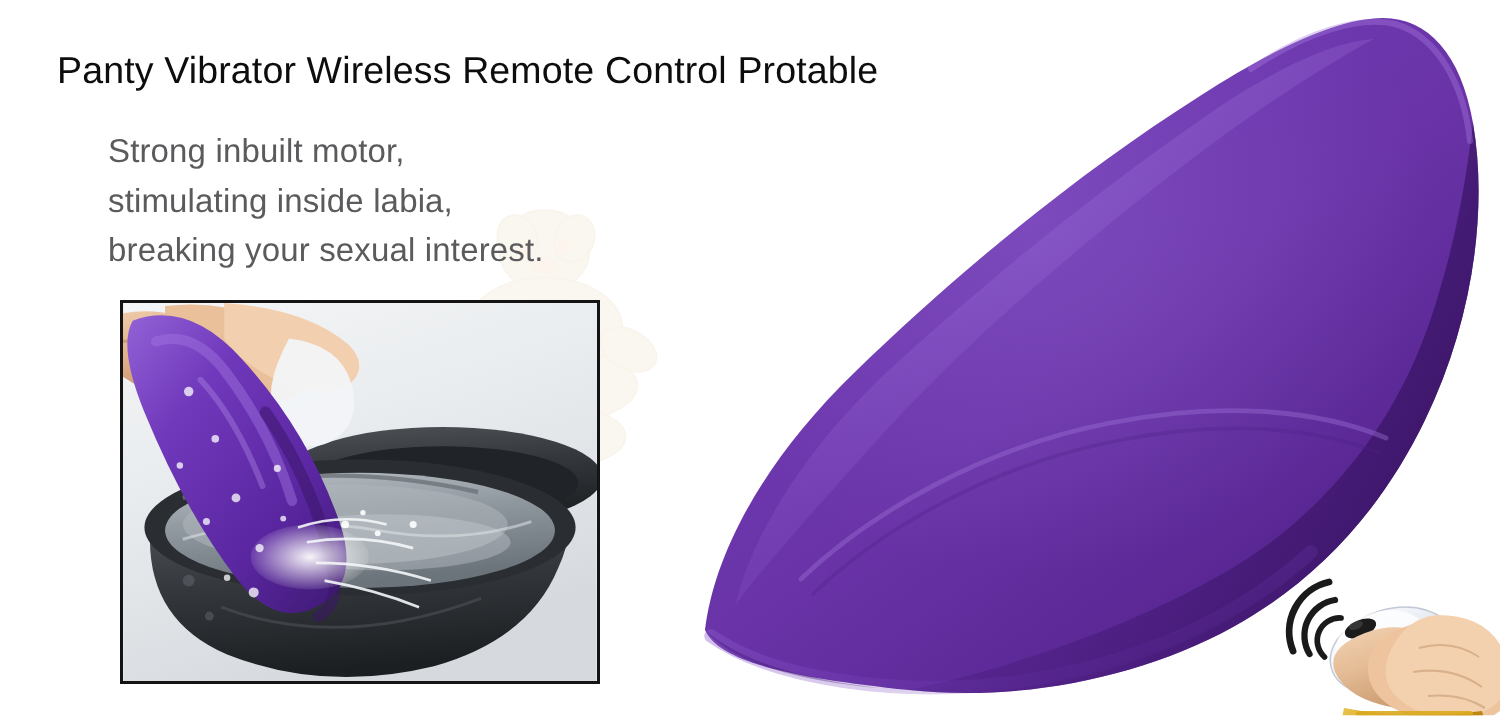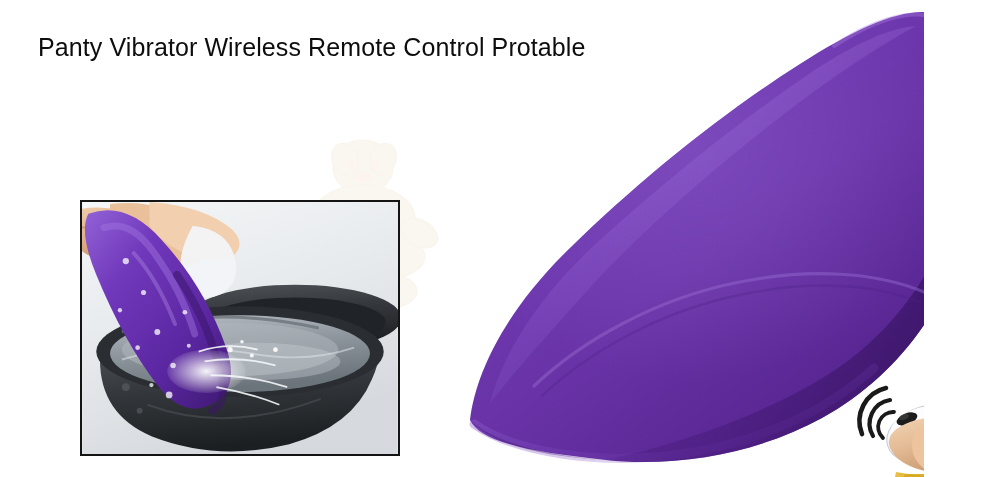--- a/index.html
+++ b/index.html
@@ -5,21 +5,21 @@
 <style>
   * { margin:0; padding:0; box-sizing:border-box; }
   html, body {
     width:1000px; height:477px;
     background:#ffffff;
     font-family:"Liberation Sans", sans-serif;
     overflow:hidden;
   }
   #banner {
     position:relative;
-    width:924px; height:477px;
+    width:1000px; height:477px;
     background:#ffffff;
     overflow:hidden;
   }
 
   
   .watermark {
     position:absolute;
     left:255px; top:115px;
     width:215px; height:215px;
     opacity:0.30;
@@ -106,20 +106,25 @@
       </g>
       <g fill="none" stroke="#eddcc4" stroke-width="1">
         <path d="M70 150 q38 14 76 0"></path>
         <path d="M76 162 q32 12 64 0"></path>
       </g>
     </svg>
   </div>
 
   <div class="headline">Panty Vibrator Wireless Remote Control Protable</div>
 
+  <div class="copy">
+    <div class="copy-line">Strong inbuilt motor,</div>
+    <div class="copy-line">stimulating inside labia,</div>
+    <div class="copy-line">breaking your sexual  interest.</div>
+  </div>
 
   <div class="inset">
     <svg viewBox="0 0 320 256" xmlns="http://www.w3.org/2000/svg" aria-hidden="true">
       <defs>
         <linearGradient id="insetBg" x1="0" y1="0" x2="0.4" y2="1">
           <stop offset="0%" stop-color="#f4f6f7"></stop>
           <stop offset="55%" stop-color="#e6e9ec"></stop>
           <stop offset="100%" stop-color="#d6dade"></stop>
         </linearGradient>
         <linearGradient id="bowlOuter" x1="0" y1="0" x2="0.2" y2="1">

